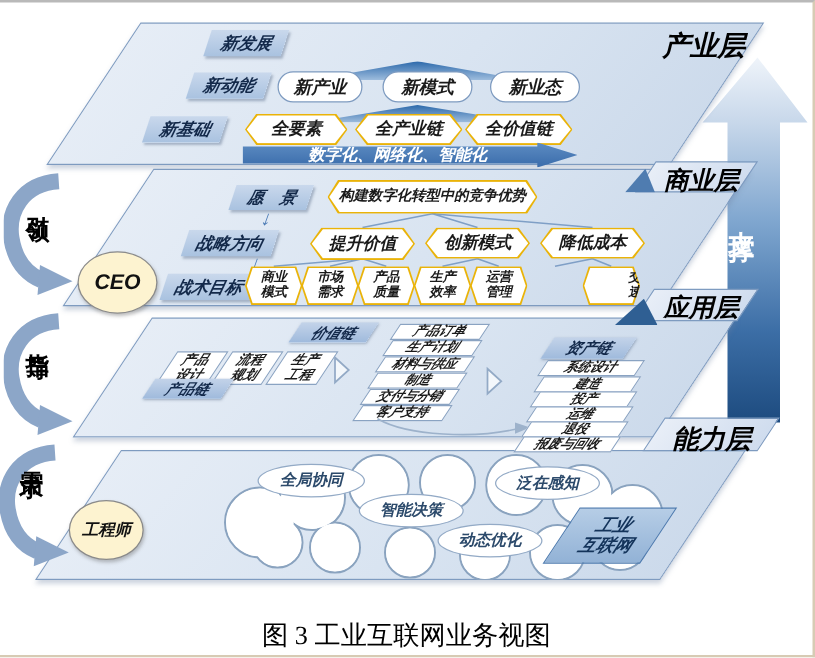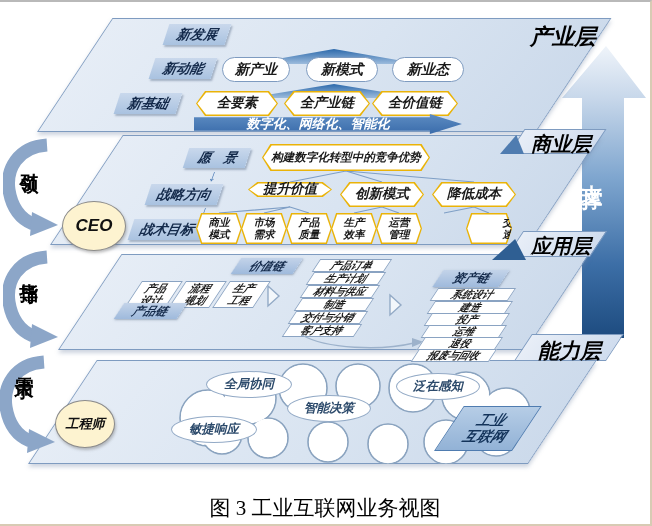--- a/index.html
+++ b/index.html
@@ -173,21 +173,21 @@
     </div>
   <div class="hex long" style="left:262px;top:142px;width:168px;height:27px;">
       <i></i>
       <div class="t" style="font-size:11.5px;">构建数字化转型中的竞争优势</div>
     </div>
   <div class="darr" style="left:209px;top:165px;font-size:16px;">↓</div>
 
   <div class="tag" style="left:148px;top:182px;width:72px;height:21px;font-size:13.5px;">
       <span>战略方向</span>
     </div>
-  <div class="hex" style="left:248px;top:180px;width:84px;height:15px;">
+  <div class="hex" style="left:248px;top:180px;width:84px;height:26px;">
       <i></i>
       <div class="t" style="font-size:13.5px;">提升价值</div>
     </div>
   <div class="hex" style="left:340px;top:180px;width:84px;height:25px;">
       <i></i>
       <div class="t" style="font-size:13.5px;">创新模式</div>
     </div>
   <div class="hex" style="left:432px;top:180px;width:84px;height:25px;">
       <i></i>
       <div class="t" style="font-size:13.5px;">降低成本</div>
@@ -346,21 +346,21 @@
         <circle cx="298" cy="80" r="21"></circle>
       <circle cx="240" cy="82" r="19"></circle>
         <circle cx="180" cy="80" r="19"></circle>
         <circle cx="120" cy="76" r="19"></circle>
       <circle cx="74" cy="72" r="19"></circle>
     </g>
   </svg>
   <div class="cap" style="left:206px;top:369px;width:84px;height:25px;font-size:12.5px;">全局协同</div>
   <div class="cap" style="left:396px;top:371px;width:82px;height:25px;font-size:12.5px;">泛在感知</div>
   <div class="cap" style="left:287px;top:393px;width:82px;height:25px;font-size:12.5px;">智能决策</div>
-  <div class="cap" style="left:171px;top:414px;width:84px;height:25px;font-size:12.5px;">敏捷响应</div>
+  <div class="cap" style="left:350px;top:417px;width:82px;height:25px;font-size:12.5px;">动态优化</div>
 
   <div class="abs" style="left:434px;top:404px;width:78px;height:45px;z-index:5;transform:skewX(-33.5deg);transform-origin:0 100%;
               background:linear-gradient(#b6cde6,#92b2d6);border:1.6px solid #4f7cb0;box-sizing:border-box;
               display:flex;align-items:center;justify-content:center;">
     <div style="transform:skewX(14deg);font-weight:bold;font-style:italic;color:#13335a;font-size:14px;text-align:center;line-height:1.15;">
       <div>工业</div>
       <div>互联网</div>
     </div>
   </div>
 

